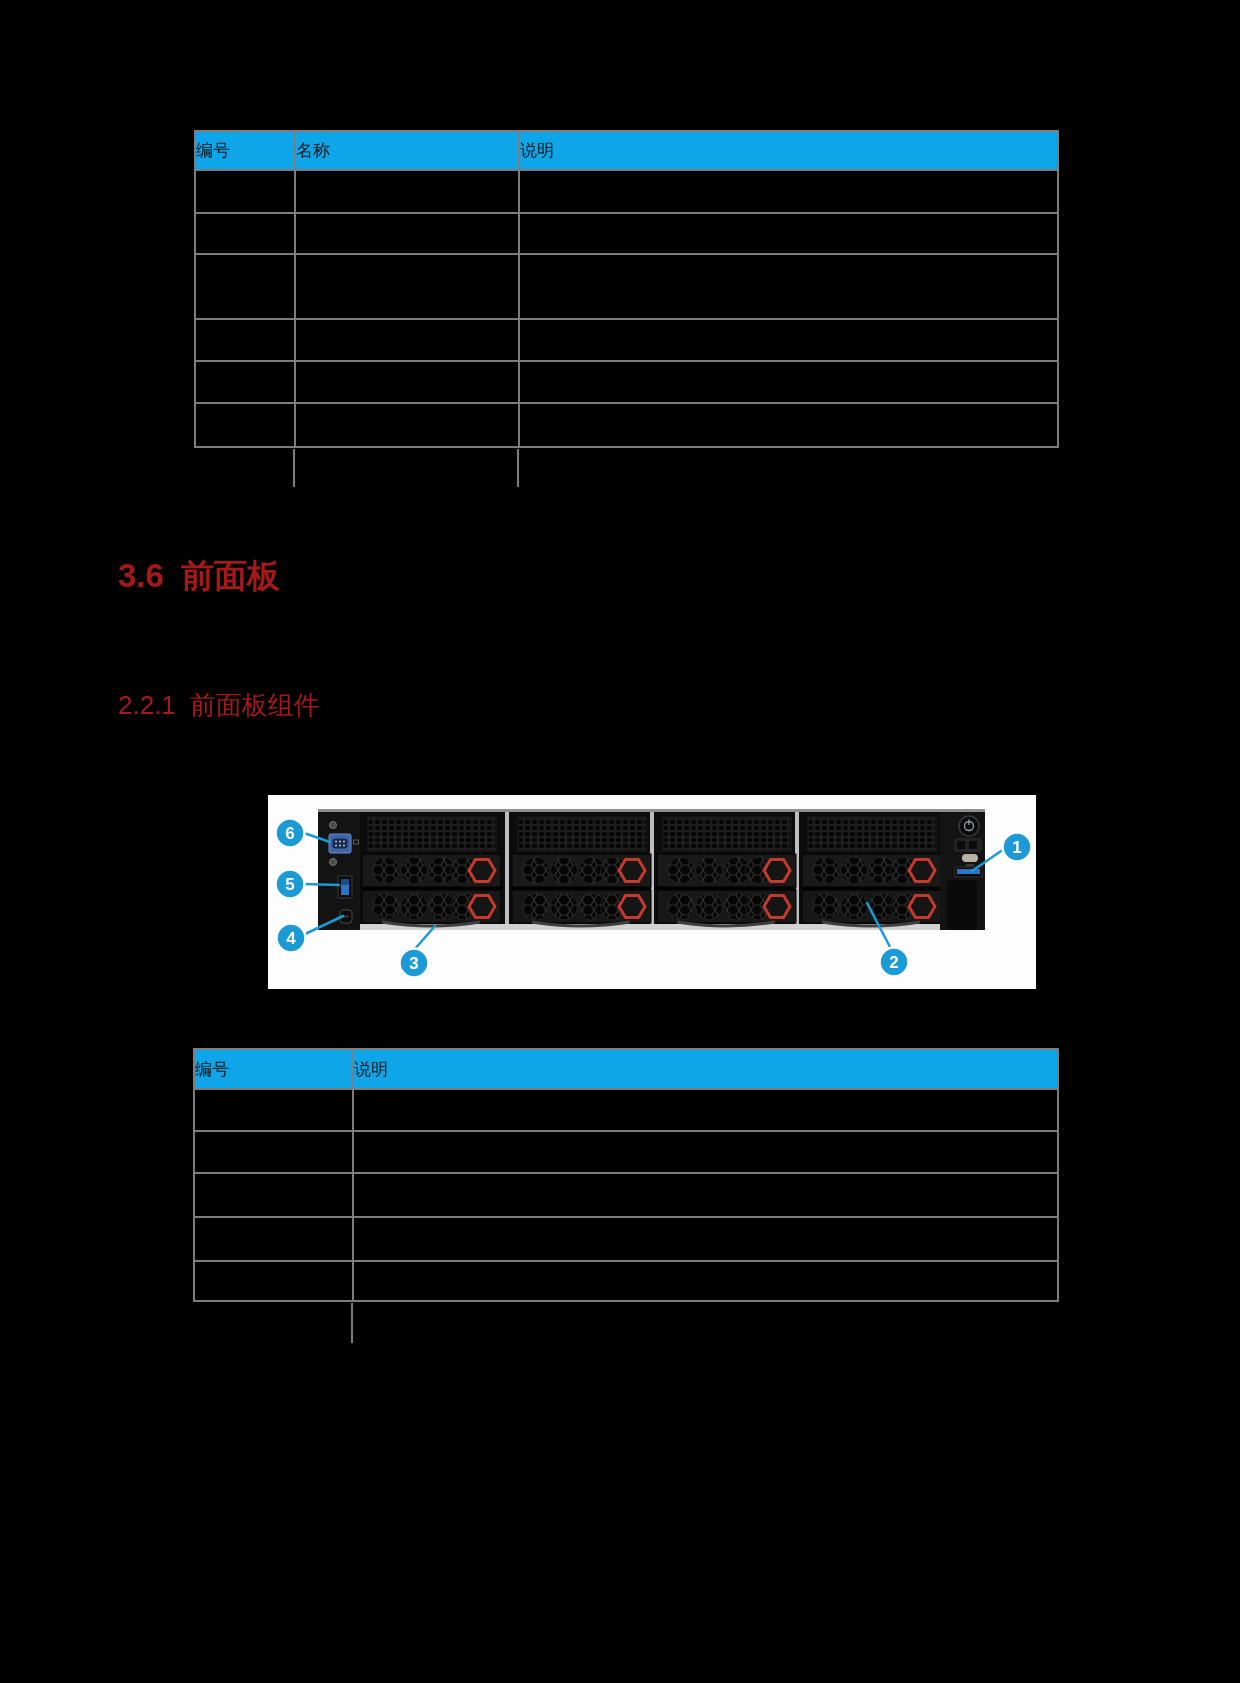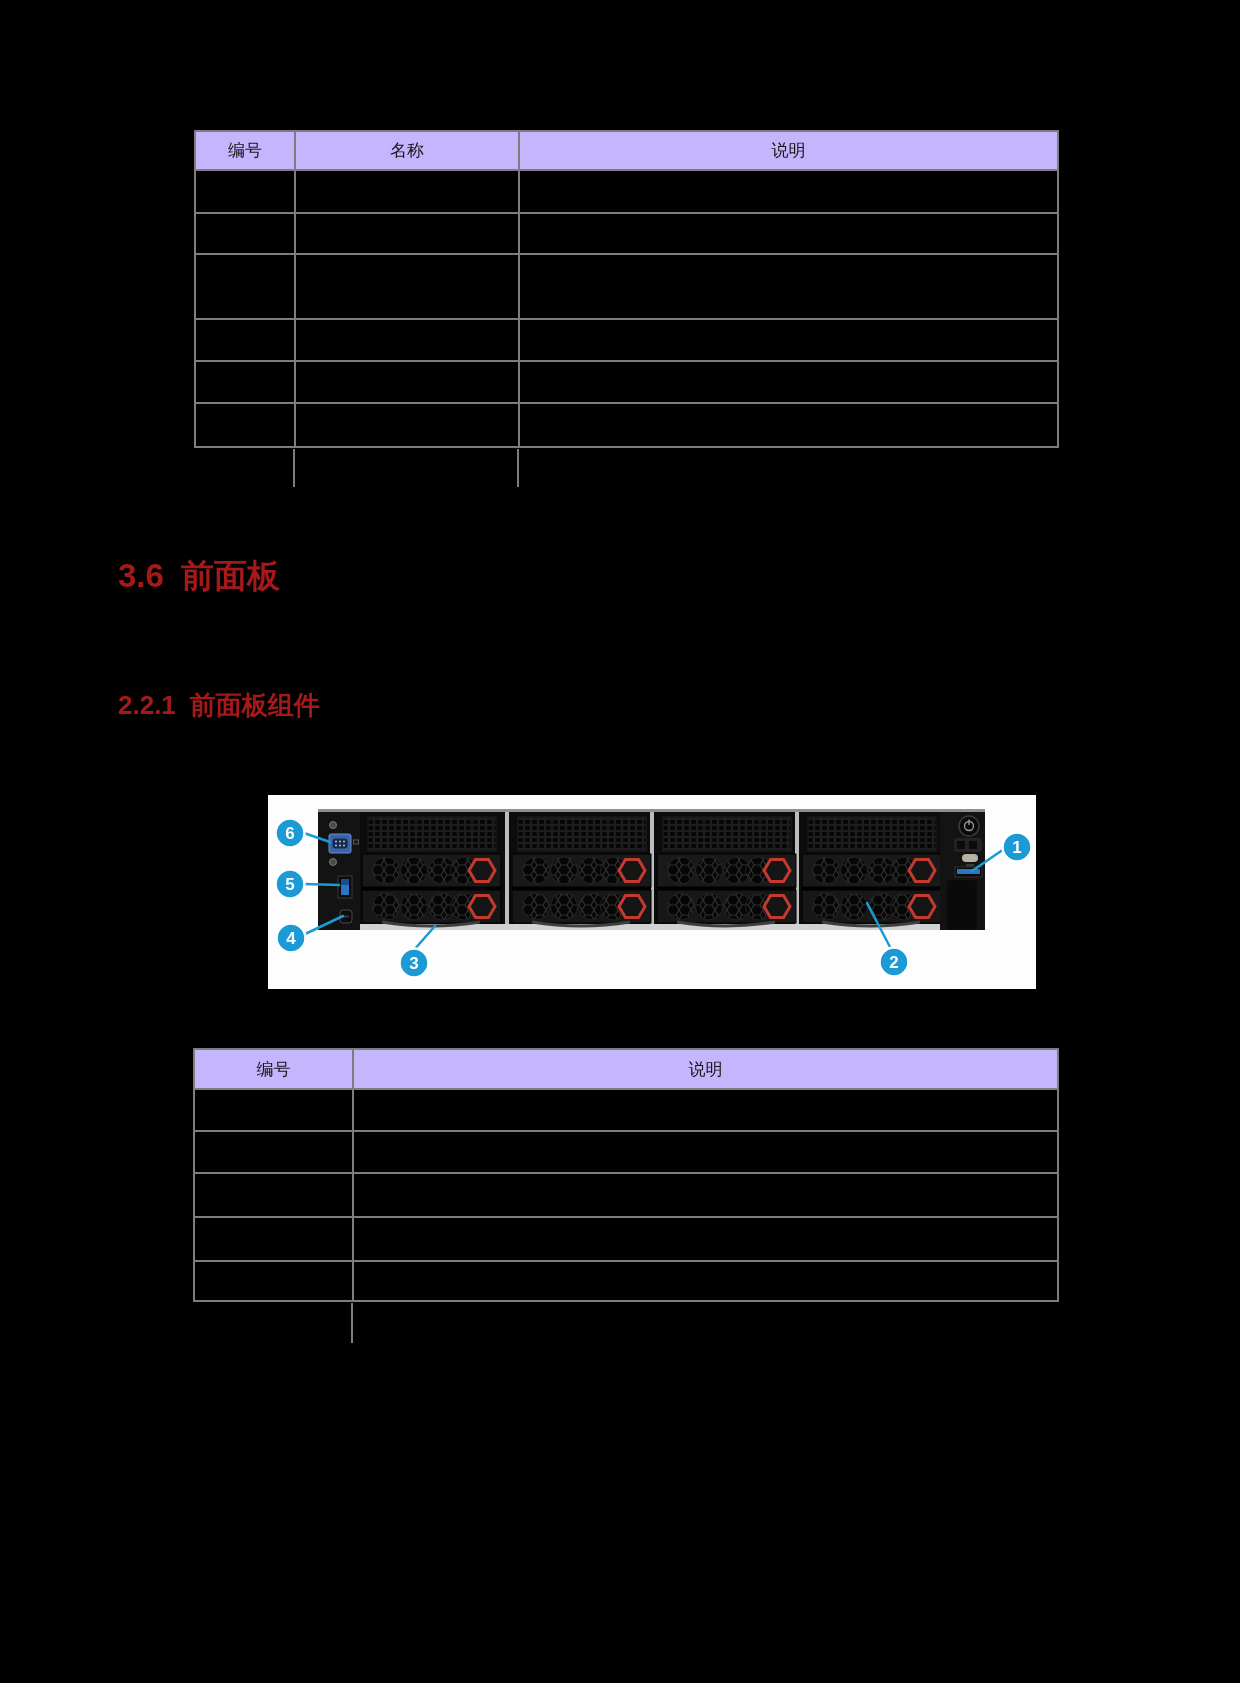--- a/index.html
+++ b/index.html
@@ -3,41 +3,41 @@
 <meta charset="utf-8">
 <style>
   html,body{margin:0;padding:0;background:#000;}
   body{
     position:relative;width:1240px;height:1683px;overflow:hidden;
     font-family:"Liberation Sans","DejaVu Sans",sans-serif;
   }
   
   .doc-table{border-collapse:collapse;table-layout:fixed;position:absolute;}
   .doc-table th{
-    background:#c4b5fd;color:#161616;font-size:17px;font-weight:400;
-    text-align:center;vertical-align:middle;padding:0;
+    background:#0ea5e9;color:#161616;font-size:17px;font-weight:400;
+    text-align:left;vertical-align:middle;padding:0;
   }
   .doc-table th,.doc-table td{border:2px solid #7d7d7d;padding:0;}
   .doc-table td{background:#000;}
   #component-table{left:194px;top:130px;width:863px;}
   #front-panel-table{left:193px;top:1048px;width:864px;}
   .hh41{height:37px;} 
   .hh42{height:38px;}
   .r43{height:43px;} .r41{height:41px;} .r65{height:65px;}
   .r42{height:42px;} .r44{height:44px;} .r40{height:40px;}
   .col-stub{position:absolute;width:2px;background:#7d7d7d;}
   
   .sec-heading{
     position:absolute;left:118px;top:555px;color:#a51919;
     font-size:33px;font-weight:bold;line-height:42px;white-space:nowrap;
   }
   .sec-heading .num{margin-right:17px;}
   .subsec-heading{
     position:absolute;left:118px;top:688px;color:#a51919;
-    font-size:26px;font-weight:bold;line-height:34px;white-space:nowrap;
+    font-size:26px;font-weight:normal;line-height:34px;white-space:nowrap;
   }
   .subsec-heading .num{margin-right:14px;}
   
   #front-panel-figure{
     position:absolute;left:268px;top:795px;width:768px;height:194px;background:#fdfdfd;
   }
   #front-panel-figure svg{display:block;}
 </style>
 </head>
 <body>

